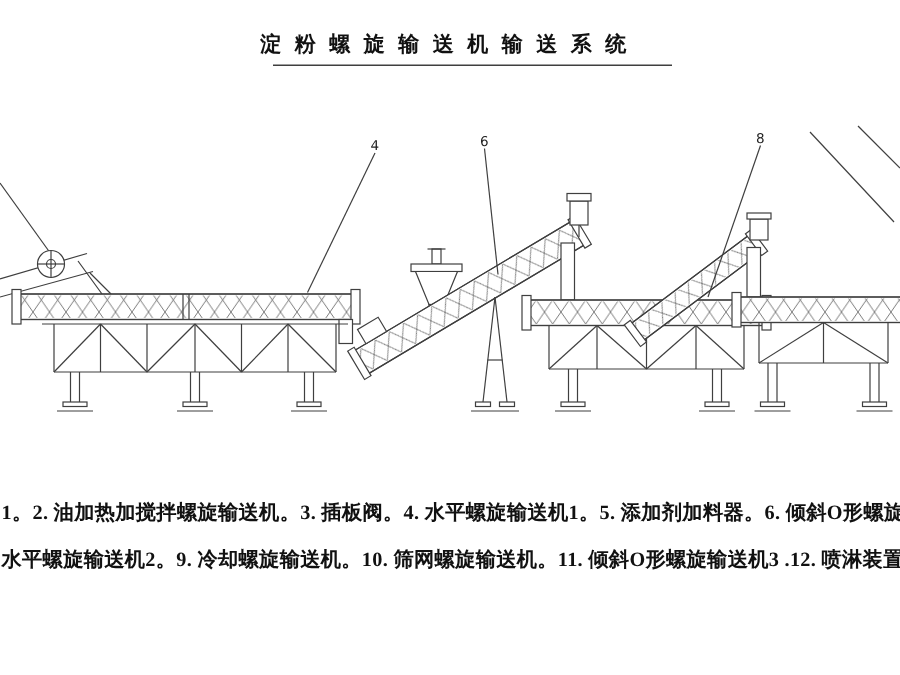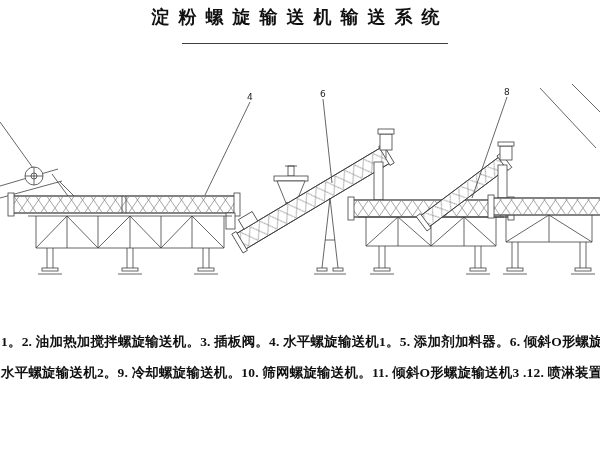--- a/index.html
+++ b/index.html
@@ -2,22 +2,22 @@
 <html><head>
 <meta charset="utf-8">
 <style>
   html,body{margin:0;padding:0;}
   body{
     width:600px;height:450px;position:relative;overflow:hidden;
     background:#ffffff;color:#111111;
     font-family:"Liberation Serif", serif;
   }
   .title{
-    position:absolute;top:5px;left:0;width:600px;text-align:center;
-    font-size:18px;font-weight:700;letter-spacing:9px;white-space:nowrap;
+    position:absolute;top:21px;left:0;width:600px;text-align:center;
+    font-size:14px;font-weight:700;letter-spacing:9px;white-space:nowrap;
   }
   .title-rule{
     position:absolute;top:43px;left:182px;width:266px;height:0;
     border-top:1px solid #3f3f3f;
   }
   .drawing{position:absolute;top:70px;left:0;}
   .legend{
     position:absolute;left:1px;top:326px;width:600px;
     font-size:13.5px;font-weight:700;line-height:31px;letter-spacing:0.2px;
     white-space:nowrap;

